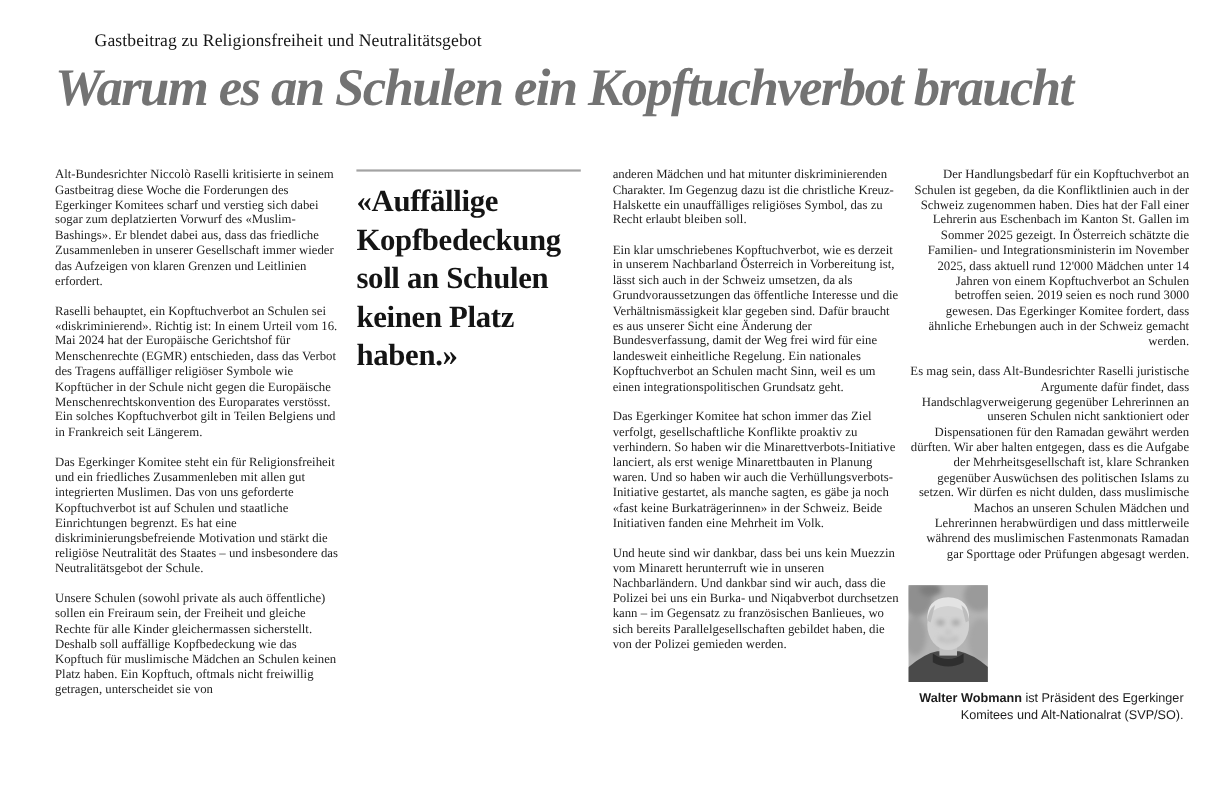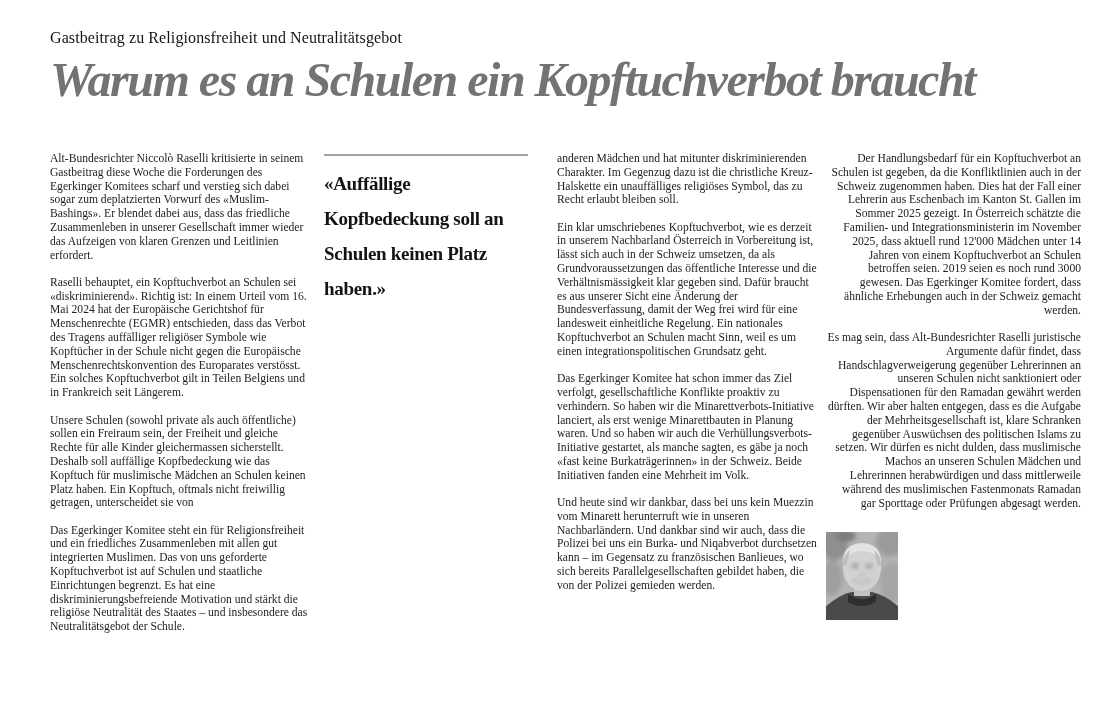--- a/index.html
+++ b/index.html
@@ -17,20 +17,21 @@
     left: 50px;
     top: 28px;
     width: 1024px;
   }
   .kicker {
     font-family: "Liberation Serif", serif;
     font-size: 16px;
     line-height: 20px;
     color: #151515;
     letter-spacing: 0.1px;
+    margin-left: 36px;
   }
   .headline {
     font-family: "Liberation Serif", serif;
     font-style: italic;
     font-weight: 700;
     font-size: 48px;
     line-height: 52px;
     letter-spacing: -1.5px;
     color: #737373;
     margin-top: 6px;
@@ -51,21 +52,21 @@
   .col-4 { width: 255px; text-align: right; }
   .quote-rule {
     border: 0;
     border-top: 2px solid #a3a3a3;
     height: 0;
     margin-bottom: 10px;
   }
   .pull-quote {
     font-family: "Liberation Serif", serif;
     font-weight: 700;
-    font-size: 19px;
+    font-size: 28px;
     line-height: 35px;
     color: #141414;
     letter-spacing: -0.3px;
   }
   .author-block { margin-top: 22px; }
   .author-photo {
     width: 72px;
     height: 88px;
     display: block;
     background: #bcbcbc;
@@ -87,22 +88,22 @@
 
   <div class="kicker">Gastbeitrag zu Religionsfreiheit und Neutralitätsgebot</div>
 
   <h1 class="headline">Warum es an Schulen ein Kopftuchverbot braucht</h1>
 
   <div class="columns">
 
     <div class="col col-text col-1">
       <p>Alt-Bundesrichter Niccolò Raselli kritisierte in seinem Gastbeitrag diese Woche die Forderungen des Egerkinger Komitees scharf und verstieg sich dabei sogar zum deplatzierten Vorwurf des «Muslim-Bashings». Er blendet dabei aus, dass das friedliche Zusammenleben in unserer Gesellschaft immer wieder das Aufzeigen von klaren Grenzen und Leitlinien erfordert.</p>
       <p>Raselli behauptet, ein Kopftuchverbot an Schulen sei «diskriminierend». Richtig ist: In einem Urteil vom 16. Mai 2024 hat der Europäische Gerichtshof für Menschenrechte (EGMR) entschieden, dass das Verbot des Tragens auffälliger religiöser Symbole wie Kopftücher in der Schule nicht gegen die Europäische Menschenrechtskonvention des Europarates verstösst. Ein solches Kopftuchverbot gilt in Teilen Belgiens und in Frankreich seit Längerem.</p>
+      <p>Das Egerkinger Komitee steht ein für Religionsfreiheit und ein friedliches Zusammenleben mit allen gut integrierten Muslimen. Das von uns geforderte Kopftuchverbot ist auf Schulen und staatliche Einrichtungen begrenzt. Es hat eine diskriminierungsbefreiende Motivation und stärkt die religiöse Neutralität des Staates – und insbesondere das Neutralitätsgebot der Schule.</p>
       <p>Unsere Schulen (sowohl private als auch öffentliche) sollen ein Freiraum sein, der Freiheit und gleiche Rechte für alle Kinder gleichermassen sicherstellt. Deshalb soll auffällige Kopfbedeckung wie das Kopftuch für muslimische Mädchen an Schulen keinen Platz haben. Ein Kopftuch, oftmals nicht freiwillig getragen, unterscheidet sie von</p>
-      <p>Das Egerkinger Komitee steht ein für Religionsfreiheit und ein friedliches Zusammenleben mit allen gut integrierten Muslimen. Das von uns geforderte Kopftuchverbot ist auf Schulen und staatliche Einrichtungen begrenzt. Es hat eine diskriminierungsbefreiende Motivation und stärkt die religiöse Neutralität des Staates – und insbesondere das Neutralitätsgebot der Schule.</p>
     </div>
 
     <div class="col col-quote">
       <hr class="quote-rule">
       <div class="pull-quote">«Auffällige Kopfbedeckung soll an Schulen keinen Platz haben.»</div>
     </div>
 
     <div class="col col-text col-3">
       <p>anderen Mädchen und hat mitunter diskriminierenden Charakter. Im Gegenzug dazu ist die christliche Kreuz-Halskette ein unauffälliges religiöses Symbol, das zu Recht erlaubt bleiben soll.</p>
       <p>Ein klar umschriebenes Kopftuchverbot, wie es derzeit in unserem Nachbarland Österreich in Vorbereitung ist, lässt sich auch in der Schweiz umsetzen, da als Grundvoraussetzungen das öffentliche Interesse und die Verhältnismässigkeit klar gegeben sind. Dafür braucht es aus unserer Sicht eine Änderung der Bundesverfassung, damit der Weg frei wird für eine landesweit einheitliche Regelung. Ein nationales Kopftuchverbot an Schulen macht Sinn, weil es um einen integrationspolitischen Grundsatz geht.</p>
@@ -143,17 +144,18 @@
           <path d="M55 32 Q54 22 48 18 L52 34 Z" fill="#bdbdbd"></path>
 
           <g filter="url(#soft)">
             <ellipse cx="29" cy="34" rx="3.4" ry="2" fill="#8c8c8c"></ellipse>
             <ellipse cx="43" cy="34" rx="3.4" ry="2" fill="#8c8c8c"></ellipse>
             <path d="M34 42 Q36 44 38 42" stroke="#a2a2a2" stroke-width="1.6" fill="none"></path>
             <path d="M28 48 Q36 54 44 48" stroke="#8f8f8f" stroke-width="2" fill="none"></path>
             <ellipse cx="36" cy="50" rx="6" ry="2" fill="#bfbfbf"></ellipse>
           </g>
         </svg>
+        <div class="author-caption"><span class="name">Walter Wobmann</span> <span>ist Präsident des Egerkinger Komitees und Alt-Nationalrat (SVP/SO).</span></div>
       </div>
     </div>
 
   </div>
 </div>
 
 </body></html>

